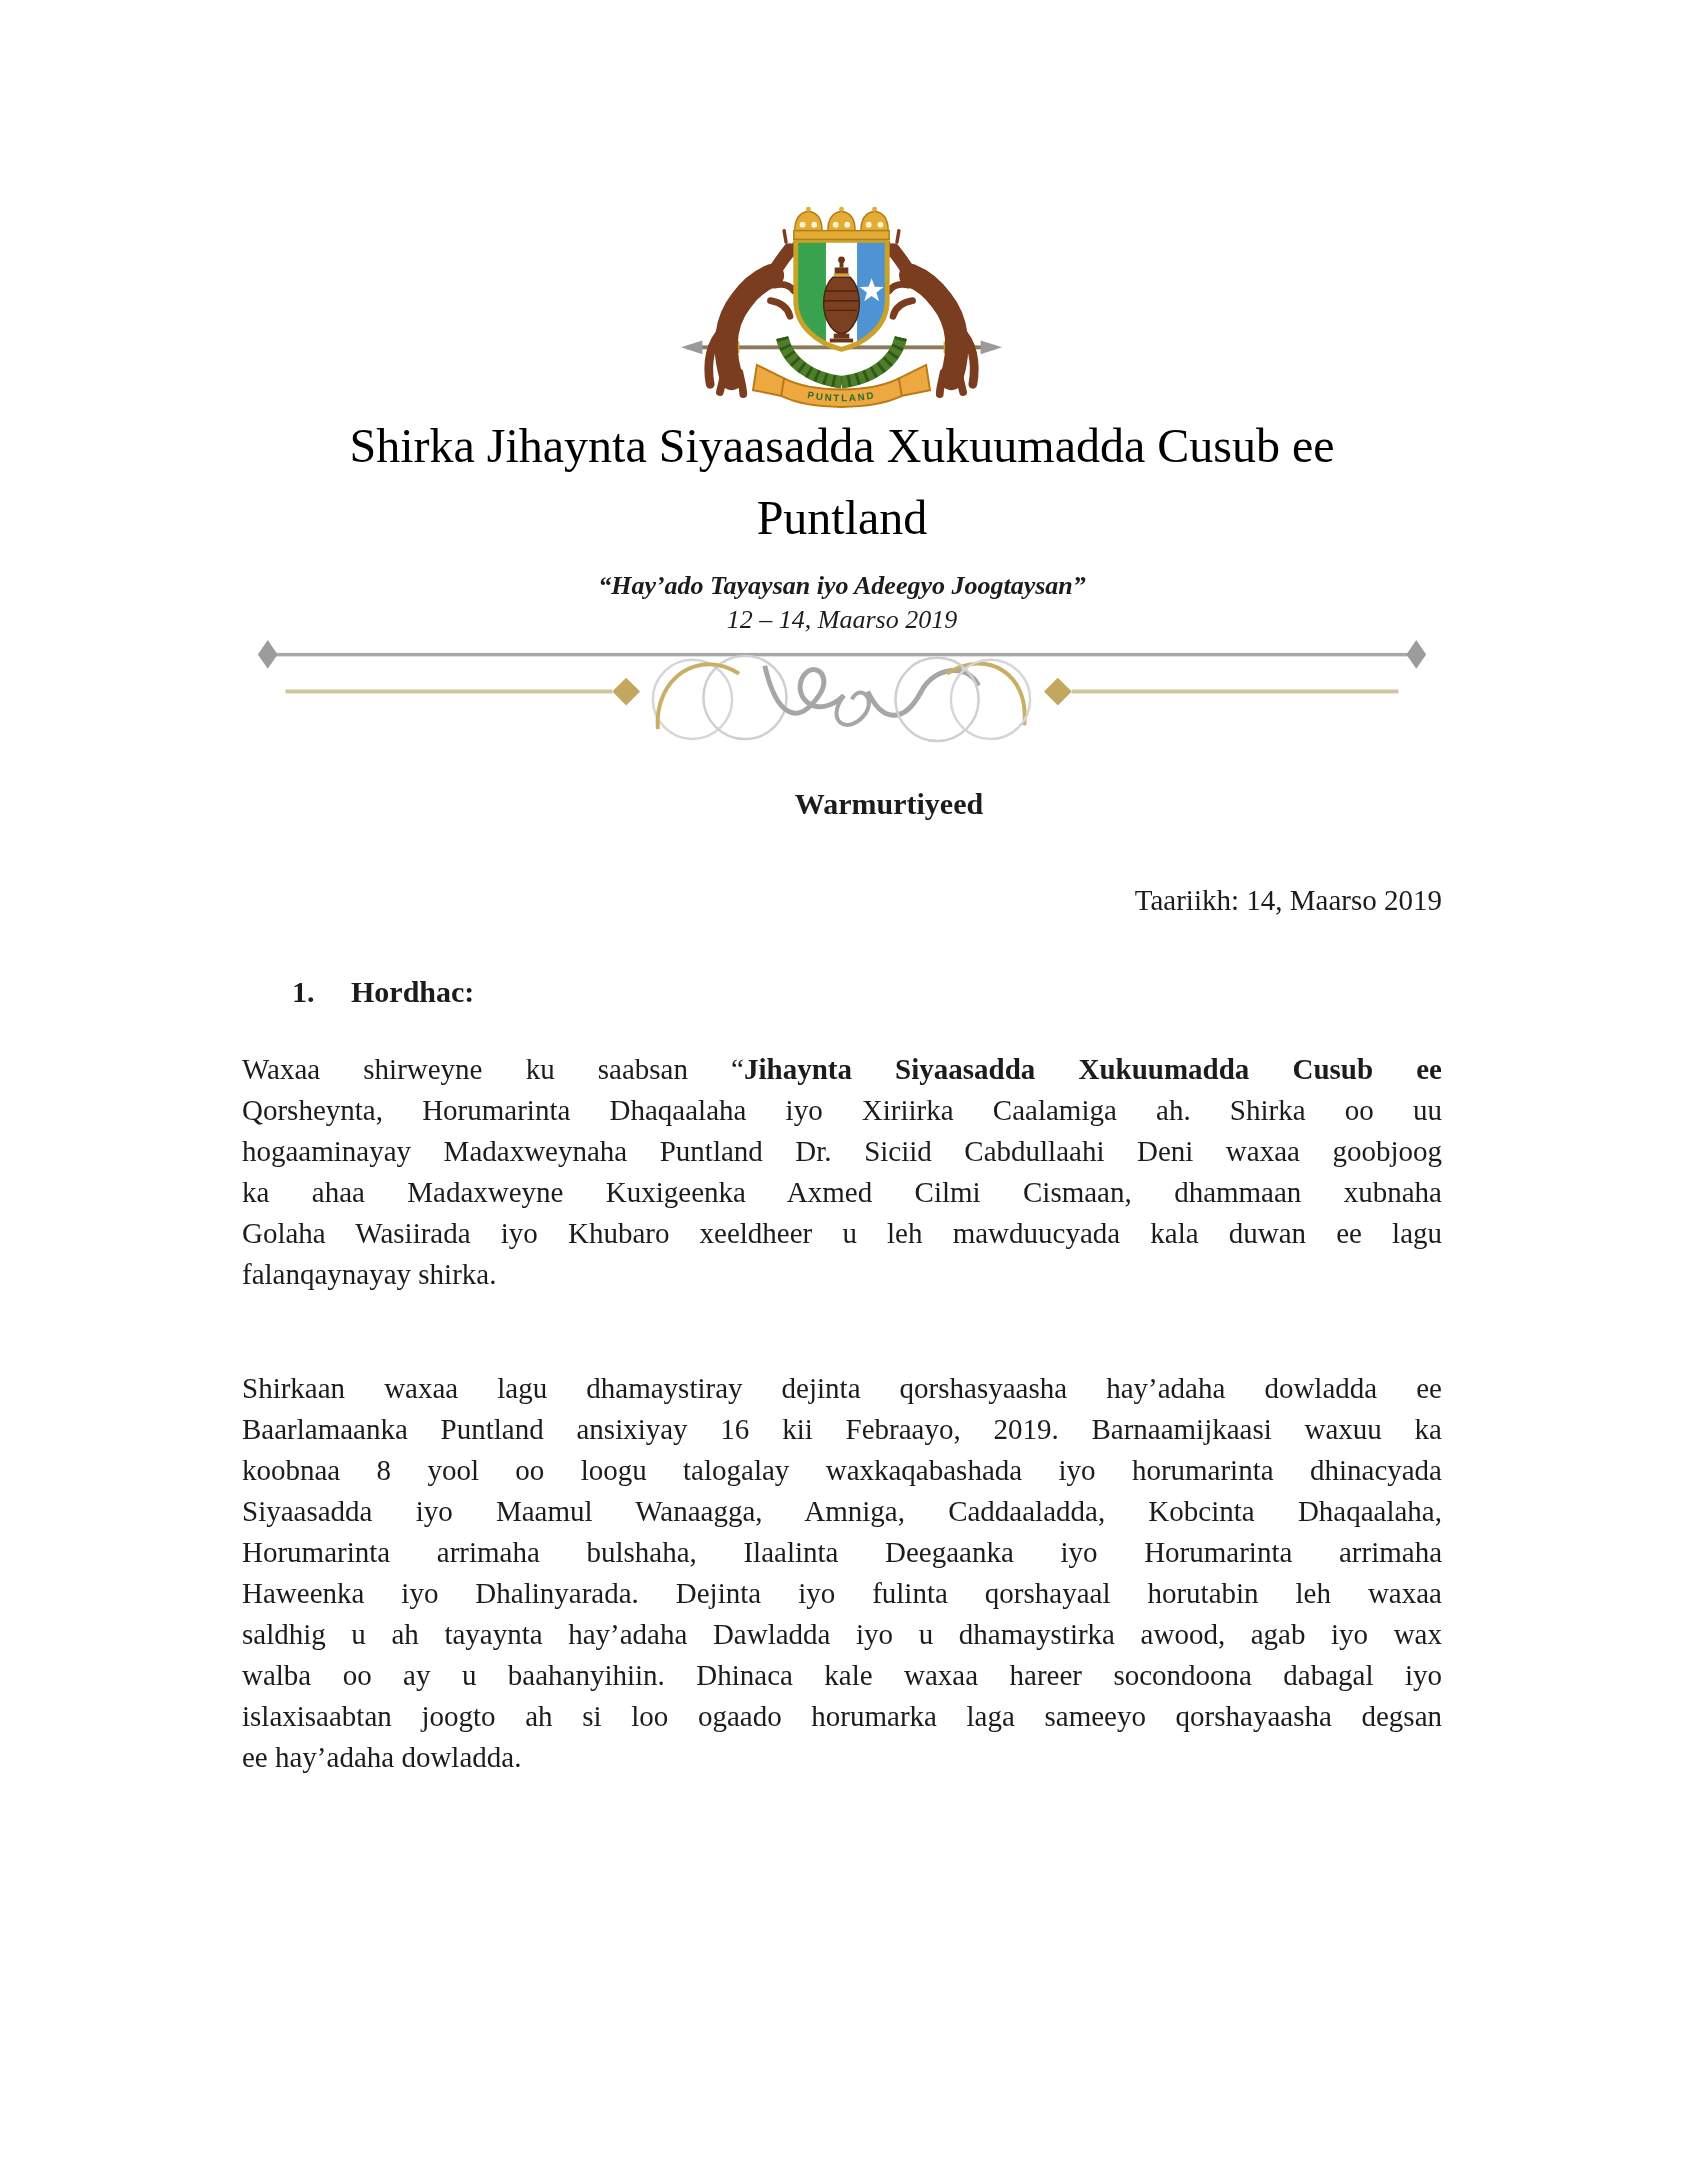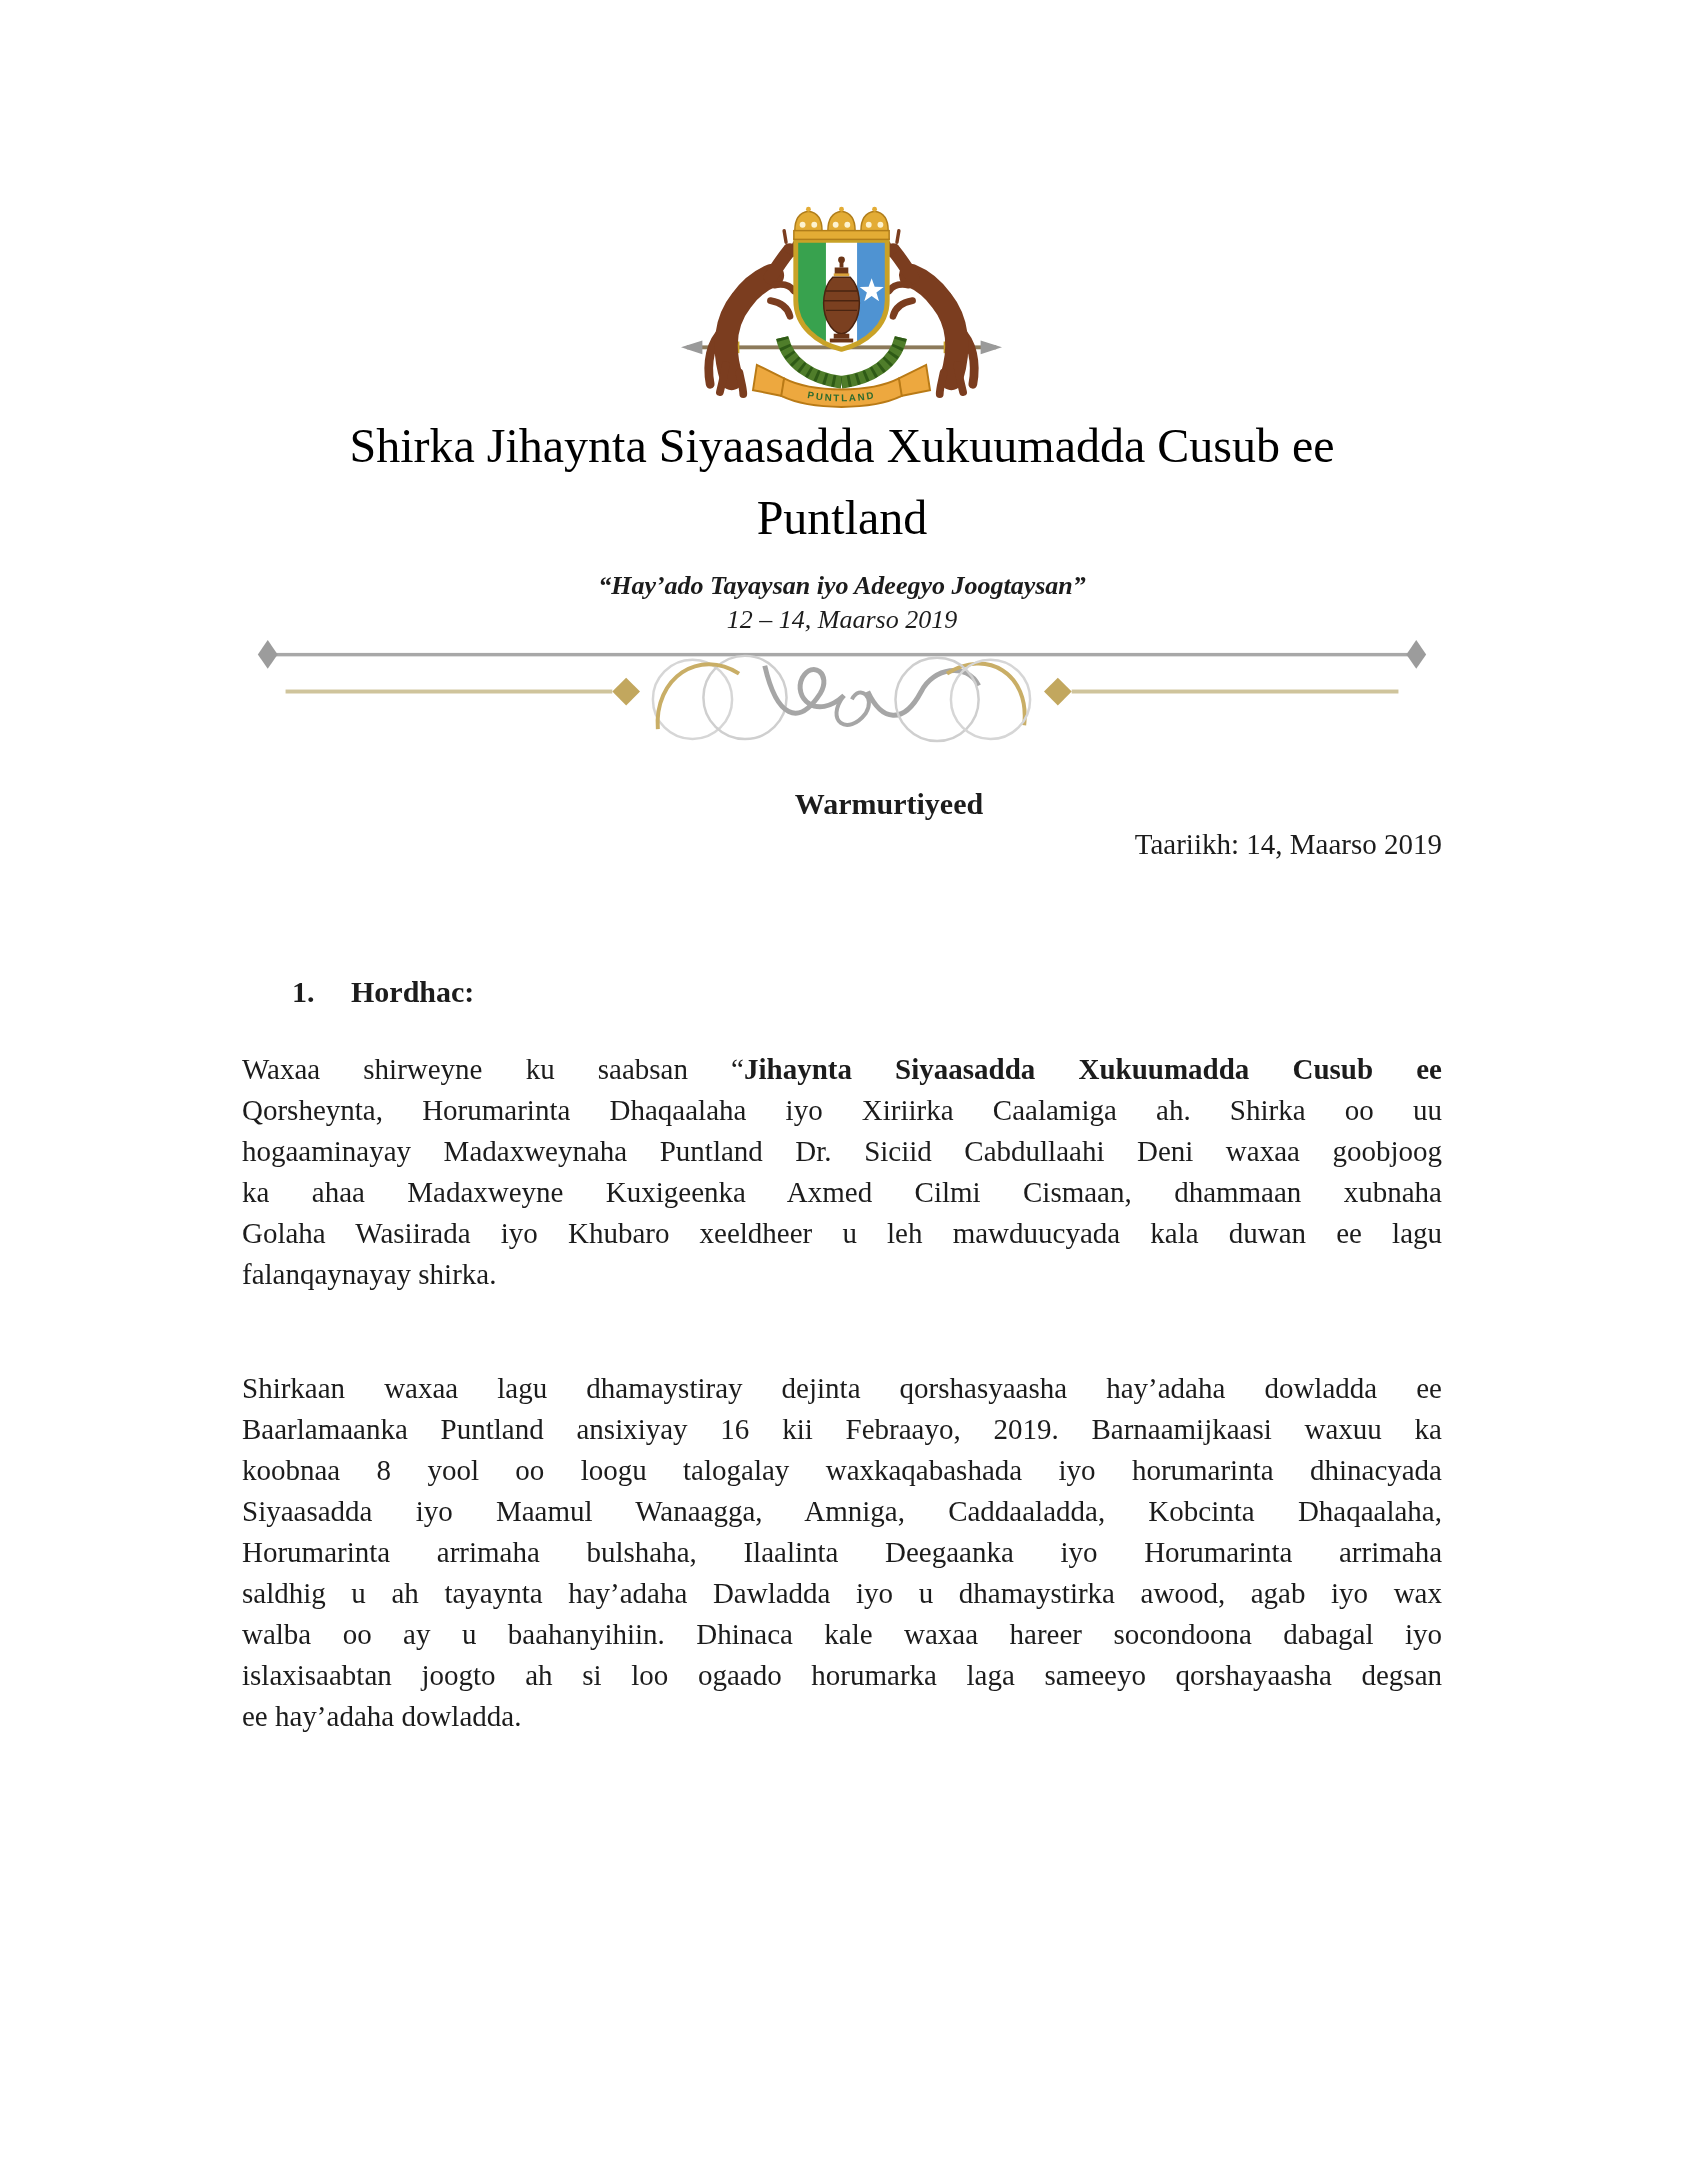--- a/index.html
+++ b/index.html
@@ -16,21 +16,21 @@
   
   .subtitle{left:242px;top:571px;width:1200px;text-align:center;
     font-size:26px;font-weight:bold;font-style:italic;}
   .event-dates{left:242px;top:605px;width:1200px;text-align:center;
     font-size:26px;font-style:italic;}
   
   .divider{left:242px;top:634px;width:1200px;height:119px;}
   
   .memo-heading{left:289px;top:787px;width:1200px;text-align:center;
     font-size:30px;font-weight:bold;}
-  .date-line{left:242px;top:828px;width:1200px;text-align:right;font-size:29px;}
+  .date-line{left:242px;top:884px;width:1200px;text-align:right;font-size:29px;}
   
   .section-heading{left:242px;top:975px;width:1200px;font-size:30px;font-weight:bold;}
   .section-heading .num{display:inline-block;margin-left:50px;width:59px;}
   
   .para{left:242px;width:1200px;font-size:29px;}
   .para1{top:1049px;}
   .para2{top:1368px;}
   .tline{line-height:41px;text-align:justify;text-align-last:justify;white-space:normal;}
   .tline.last{text-align-last:left;}
   .bseg{font-weight:bold;}
@@ -174,20 +174,21 @@
       <div class="tline"><span>Golaha Wasiirada iyo Khubaro xeeldheer u leh mawduucyada kala duwan ee lagu</span></div>
       <div class="tline last"><span>falanqaynayay shirka.</span></div>
     </div>
 
   <div class="abs para para2">
       <div class="tline"><span>Shirkaan waxaa lagu dhamaystiray dejinta qorshasyaasha hay’adaha dowladda ee</span></div>
       <div class="tline"><span>Baarlamaanka Puntland ansixiyay 16 kii Febraayo, 2019. Barnaamijkaasi waxuu ka</span></div>
       <div class="tline"><span>koobnaa 8 yool oo loogu talogalay waxkaqabashada iyo horumarinta dhinacyada</span></div>
       <div class="tline"><span>Siyaasadda iyo Maamul Wanaagga, Amniga, Caddaaladda, Kobcinta Dhaqaalaha,</span></div>
       <div class="tline"><span>Horumarinta arrimaha bulshaha, Ilaalinta Deegaanka iyo Horumarinta arrimaha</span></div>
+      <div class="tline"><span>Haweenka iyo Dhalinyarada. Dejinta iyo fulinta qorshayaal horutabin leh waxaa</span></div>
       <div class="tline"><span>saldhig u ah tayaynta hay’adaha Dawladda iyo u dhamaystirka awood, agab iyo wax</span></div>
       <div class="tline"><span>walba oo ay u baahanyihiin. Dhinaca kale waxaa hareer socondoona dabagal iyo</span></div>
       <div class="tline"><span>islaxisaabtan joogto ah si loo ogaado horumarka laga sameeyo qorshayaasha degsan</span></div>
       <div class="tline last"><span>ee hay’adaha dowladda.</span></div>
     </div>
 
 </div>
 
 
 </body></html>

